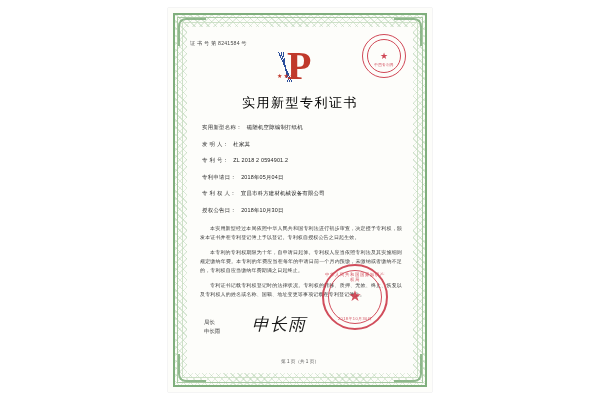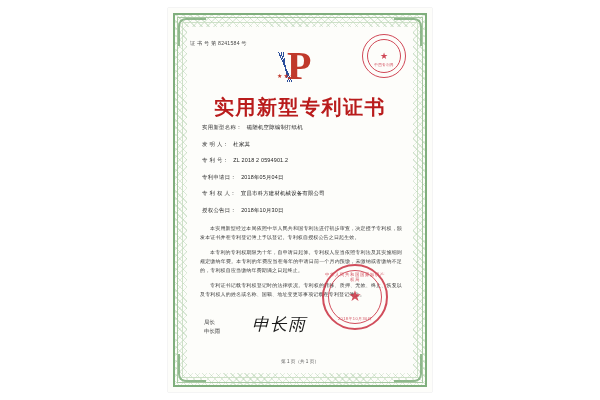--- a/index.html
+++ b/index.html
@@ -107,24 +107,24 @@
   }
   .emblem .stars{
     position:absolute;left:4px;top:26px;
     font-size:6px;color:#c0392b;letter-spacing:1px;
   }
 
   .title{
     position:absolute;left:0;right:0;top:66px;
     text-align:center;
     font-family:"Liberation Serif", serif;
-    font-weight:bold;
-    font-size:20px;
+    font-weight:normal;
+    font-size:13px;
     letter-spacing:1.5px;
-    color:#b91c1c;
+    color:#000000;
   }
 
   .fields{
     position:absolute;left:14px;right:10px;top:96px;
   }
   .field{
     display:flex;align-items:baseline;
     font-size:5.4px;color:#333;
     margin-bottom:9.5px;
     white-space:nowrap;

